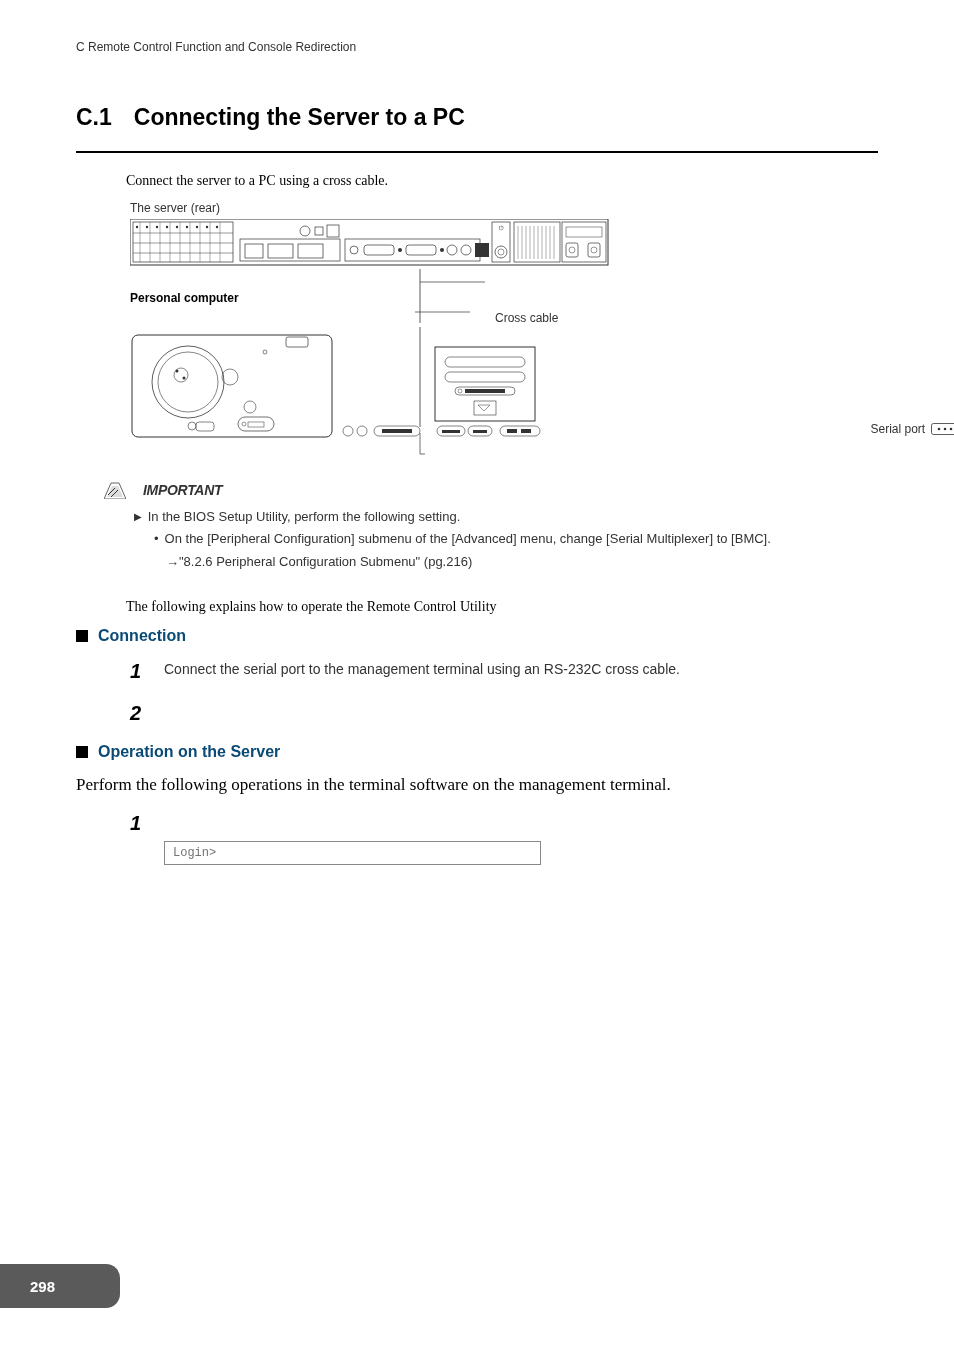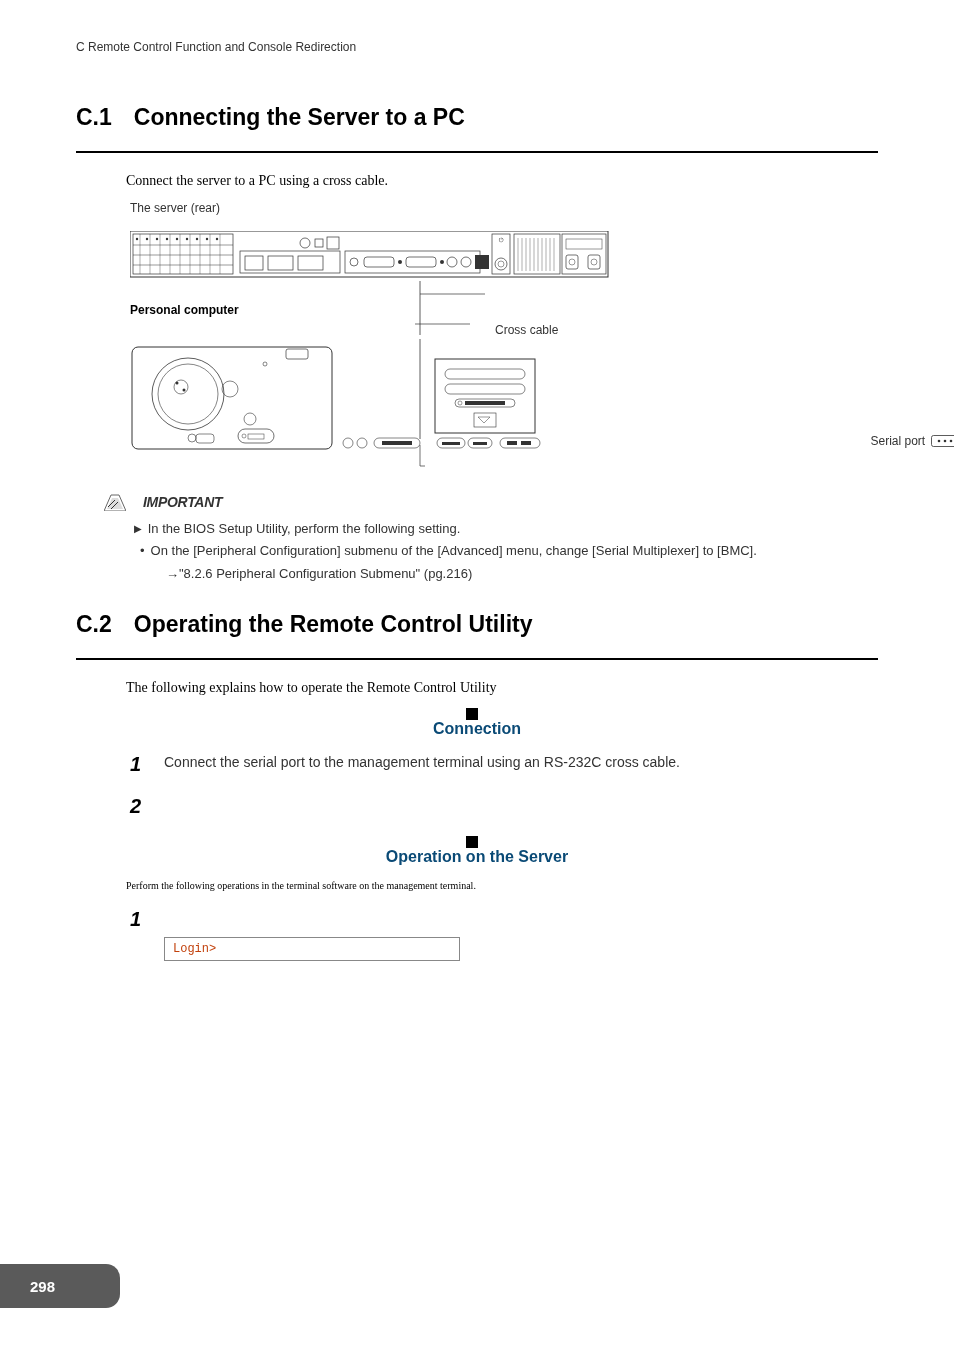--- a/index.html
+++ b/index.html
@@ -42,21 +42,21 @@
       margin-bottom: 12px;
     }
     .diagram-area {
       margin-left: 54px;
       margin-top: 8px;
       position: relative;
     }
     .diagram-label {
       font-size: 12px;
       color: #333;
-      margin-bottom: 16px;
+      margin-bottom: 4px;
     }
     .serial-port-label {
       font-size: 12px;
       color: #333;
       display: inline-flex;
       align-items: center;
     }
     .serial-port-label svg {
       margin-left: 6px;
     }
@@ -90,38 +90,37 @@
       display: flex;
     }
     .important-item .arrow {
       margin-right: 6px;
       font-size: 10px;
       margin-top: 2px;
     }
     .important-sub {
       font-size: 13px;
       color: #333;
-      margin-left: 36px;
+      margin-left: 50px;
       line-height: 1.5;
       margin-bottom: 3px;
     }
     .important-sub .bullet {
       margin-right: 6px;
     }
     .c2-section {
       margin-top: 28px;
     }
     .subsection-title {
       font-size: 16px;
       font-weight: bold;
       color: #0a4a76;
       margin-bottom: 14px;
       display: flex;
       align-items: center;
-      flex-direction: column;
     }
     .subsection-title .square {
       display: inline-block;
       width: 12px;
       height: 12px;
       background: #000;
       margin-right: 10px;
     }
     .step-row {
       display: flex;
@@ -147,43 +146,42 @@
       font-size: 13px;
       margin-top: 6px;
     }
     .code-box {
       border: 1px solid #888;
       padding: 4px 8px;
       font-family: 'Courier New', monospace;
       font-size: 12px;
       margin-left: 88px;
       margin-top: 6px;
-      width: 296px;
-      color: #c2410c;
+      width: 377px;
+      color: #737373;
     }
     .page-footer {
       position: absolute;
       bottom: 40px;
       left: 0;
       width: 120px;
       height: 44px;
       background: #5a5a5a;
       color: #fff;
       font-size: 15px;
       font-weight: bold;
       display: flex;
       align-items: center;
       padding-left: 30px;
       border-top-right-radius: 14px;
       border-bottom-right-radius: 14px;
     }
     .op-server-para {
       font-family: Georgia, 'Times New Roman', serif;
-      font-size: 10px;
-      margin-left: 50px;
+      font-size: 17px;
       margin-bottom: 16px;
     }
   </style>
 </head>
 <body>
 
 <div class="breadcrumb">C  Remote Control Function and Console Redirection</div>
 
 <h2 class="section-title">
   <span class="num">C.1</span><span>Connecting the Server to a PC</span>
@@ -358,23 +356,20 @@
     <span class="arrow">▶</span>
     <span>In the BIOS Setup Utility, perform the following setting.</span>
   </div>
   <div class="important-sub">
     <span class="bullet">•</span><span>On the [Peripheral Configuration] submenu of the [Advanced] menu, change [Serial Multiplexer] to [BMC].</span>
   </div>
   <div class="important-sub" style="margin-left:62px;">→"8.2.6 Peripheral Configuration Submenu" (pg.216)</div>
 </div>
 
 <div class="c2-section">
-  <h2 class="section-title">
-    <span class="num">C.2</span><span>Operating the Remote Control Utility</span>
-  </h2>
   <p class="body-text">The following explains how to operate the Remote Control Utility</p>
 </div>
 
 <div class="subsection-title">
   <span class="square"></span>
   <span>Connection</span>
 </div>
 
 <div class="step-row">
   <div class="step-num">1</div>

